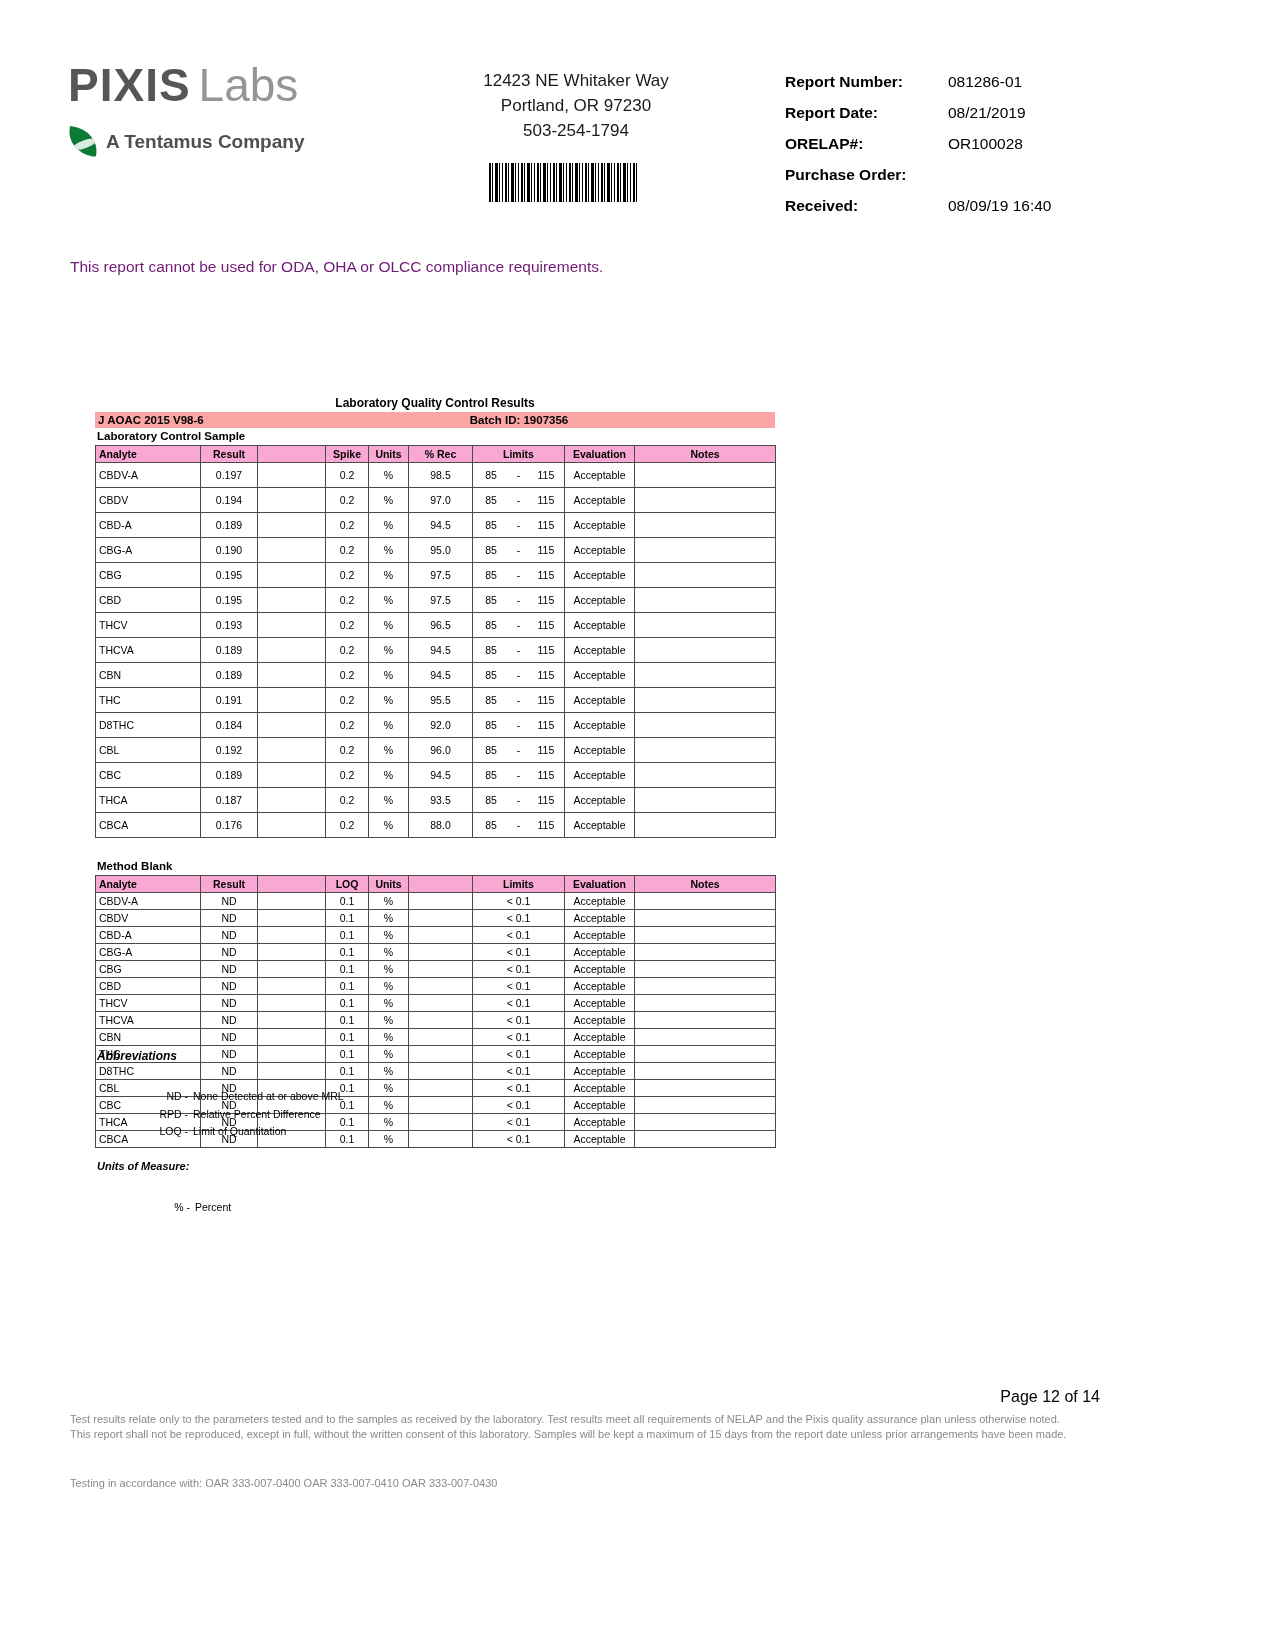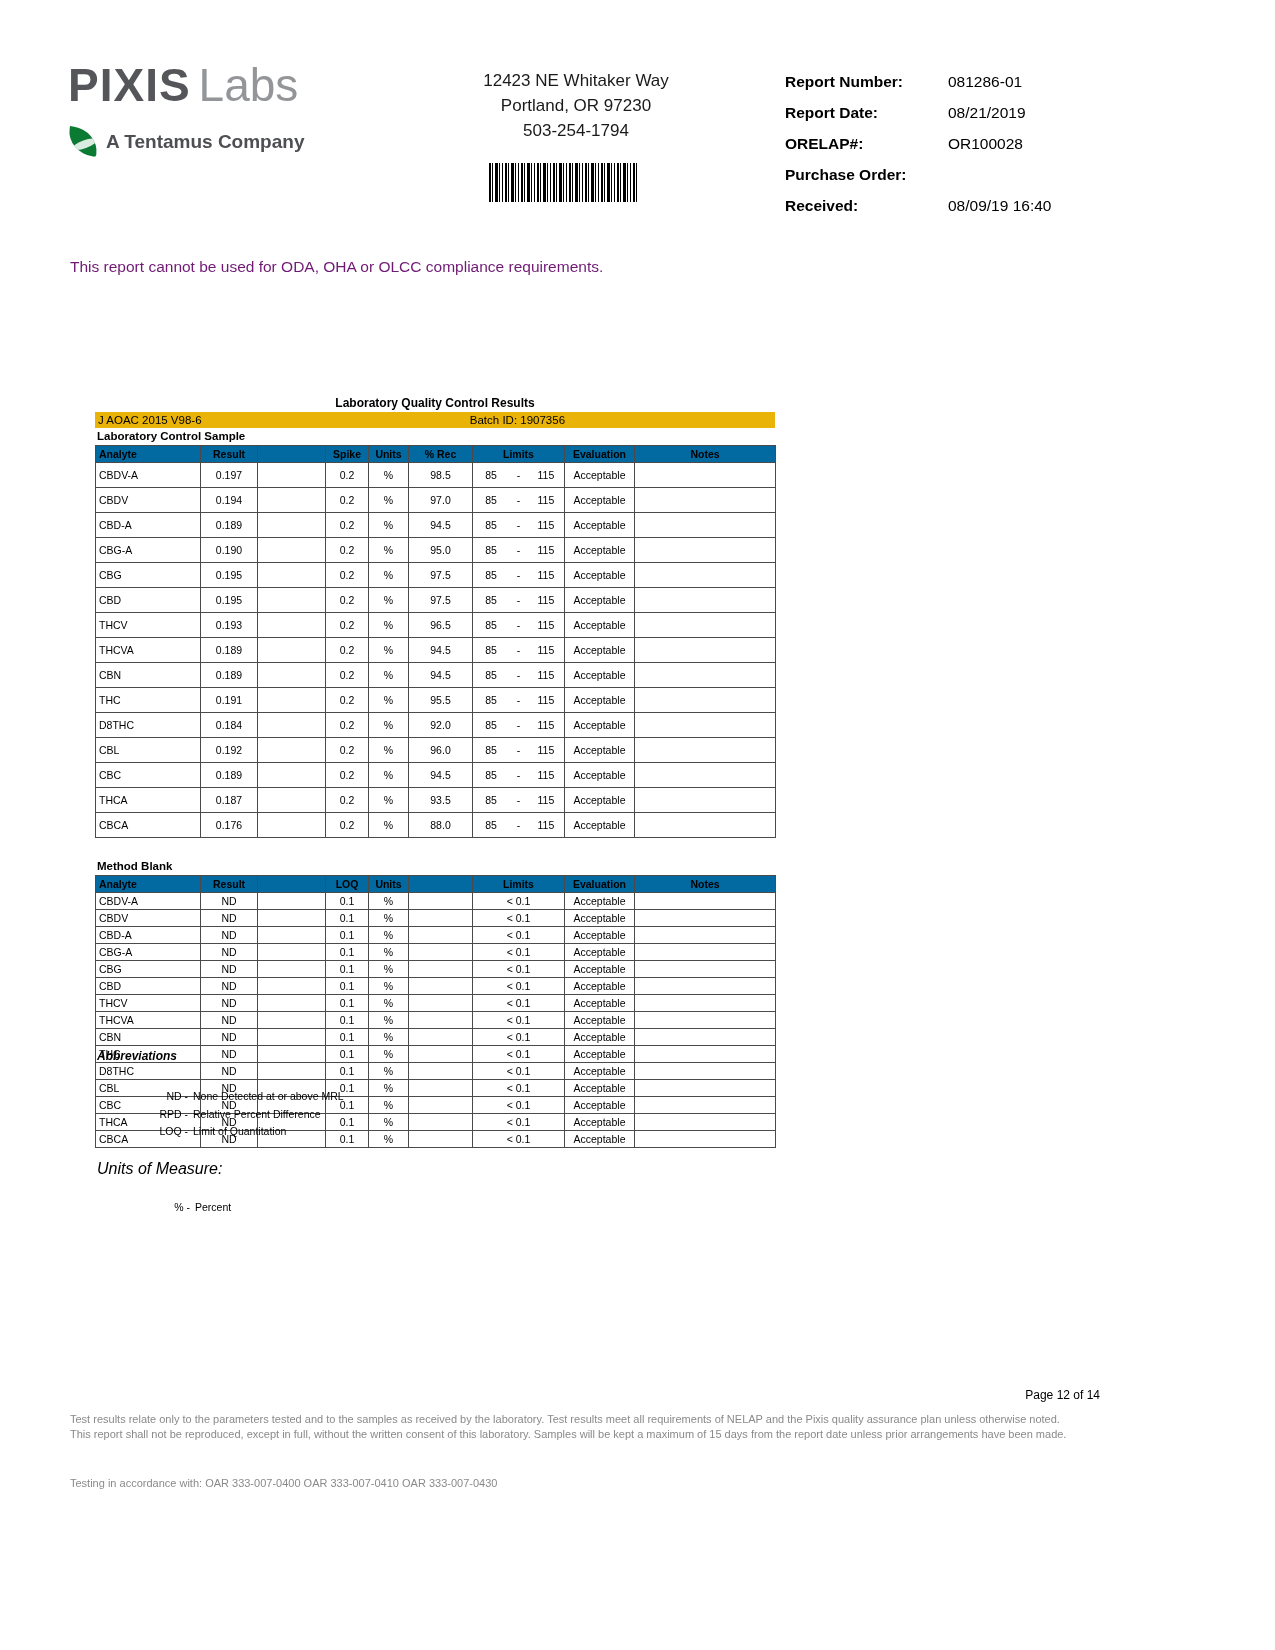--- a/index.html
+++ b/index.html
@@ -36,47 +36,47 @@
   .job-fields { position:absolute; left:785px; top:66px; width:420px; font-size:15.5px; }
   .job-row { display:flex; line-height:31px; }
   .job-label { width:163px; font-weight:bold; }
   .job-value { }
 
   .notice { position:absolute; left:70px; top:258px; font-size:15.5px; color:#701a75; }
 
   
   .qc-wrap { position:absolute; left:95px; top:396px; width:680px; }
   .qc-title { text-align:center; font-size:12px; font-weight:bold; margin-bottom:2px; }
-  .batch-bar { position:relative; height:16px; background:#eab308;
-    font-size:11.5px; font-weight:normal; line-height:16px; }
+  .batch-bar { position:relative; height:16px; background:#fca5a5;
+    font-size:11.5px; font-weight:bold; line-height:16px; }
   .batch-method { position:absolute; left:3px; }
   .batch-id { position:absolute; left:51%;margin-left:28px; }
   .section-label { font-size:11.5px; font-weight:bold; height:17px; line-height:17px; padding-left:2px; }
 
   table { border-collapse:collapse; width:680px; table-layout:fixed; font-size:10.5px; }
   th, td { border:1px solid #4a4a4a; padding:0 3px; height:16.8px; line-height:16px;
     overflow:hidden; white-space:nowrap; text-align:center; font-weight:normal; }
-  th { background:#0369a1; font-weight:bold; }
+  th { background:#f9a8d4; font-weight:bold; }
   th:first-child, td:first-child { text-align:left; }
   td.limits { padding:4px; }
   td.limits span { display:inline-block; width:33%; text-align:center; }
 
   .mb-section { margin-top:20px; }
 
   
   .abbr-title { position:absolute; left:97px; top:1049px; font-size:12px; font-weight:bold; font-style:italic; }
   .abbr-list { position:absolute; left:150px; top:1088px; font-size:10.5px; }
   .abbr-row { display:flex; line-height:17.5px; }
   .abbr-key { width:38px; text-align:right; }
   .abbr-desc { margin-left:5px; }
 
-  .uom-title { position:absolute; left:97px; top:1160px; font-size:16px; font-weight:normal; font-style:italic; }
+  .uom-title { position:absolute; left:97px; top:1160px; font-size:11px; font-weight:bold; font-style:italic; }
   .uom-list { position:absolute; left:152px; top:1199px; font-size:10.5px; }
 
-  .page-num { position:absolute; right:175px; top:1388px; font-size:12px; }
+  .page-num { position:absolute; right:175px; top:1388px; font-size:16px; }
 
   .disclaimer { position:absolute; left:70px; top:1412px; width:1005px;
     font-size:11px; line-height:1.32; color:#8a8a8a; }
   .testing { position:absolute; left:70px; top:1477px; font-size:11px; color:#8a8a8a; }
 </style>
 </head>
 <body>
 
 <div class="logo">
   <div class="logo-line">

